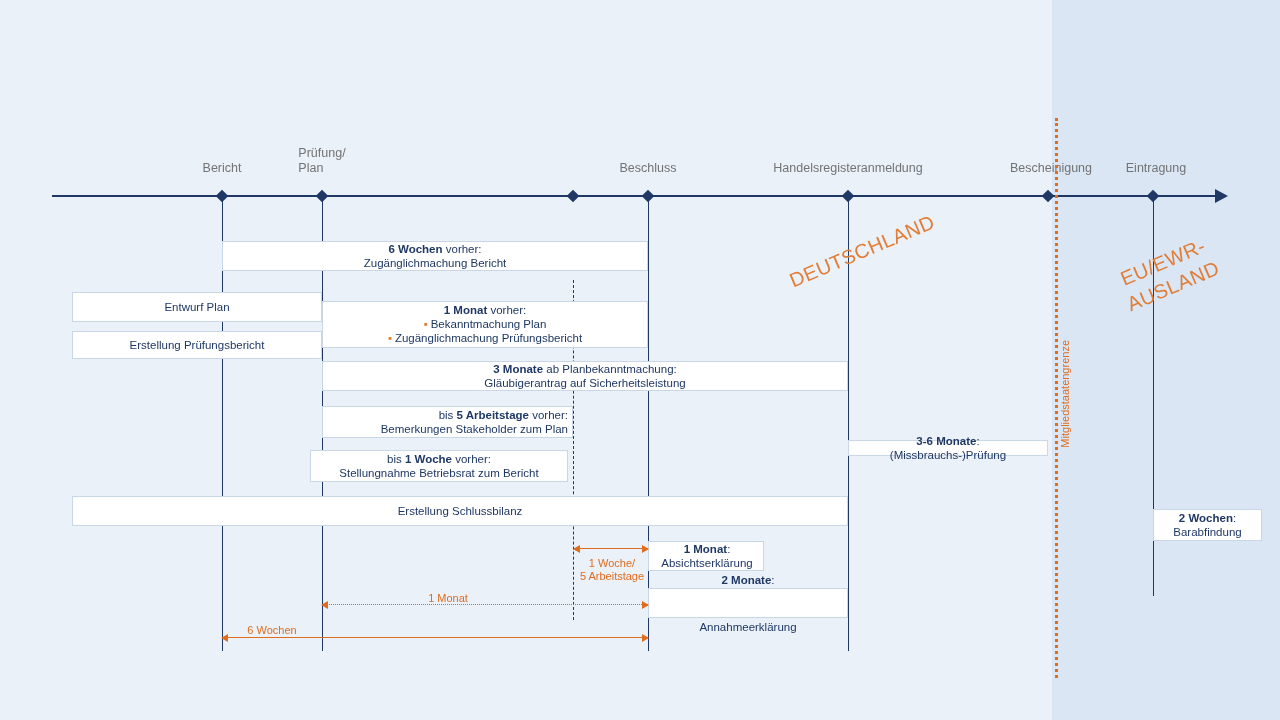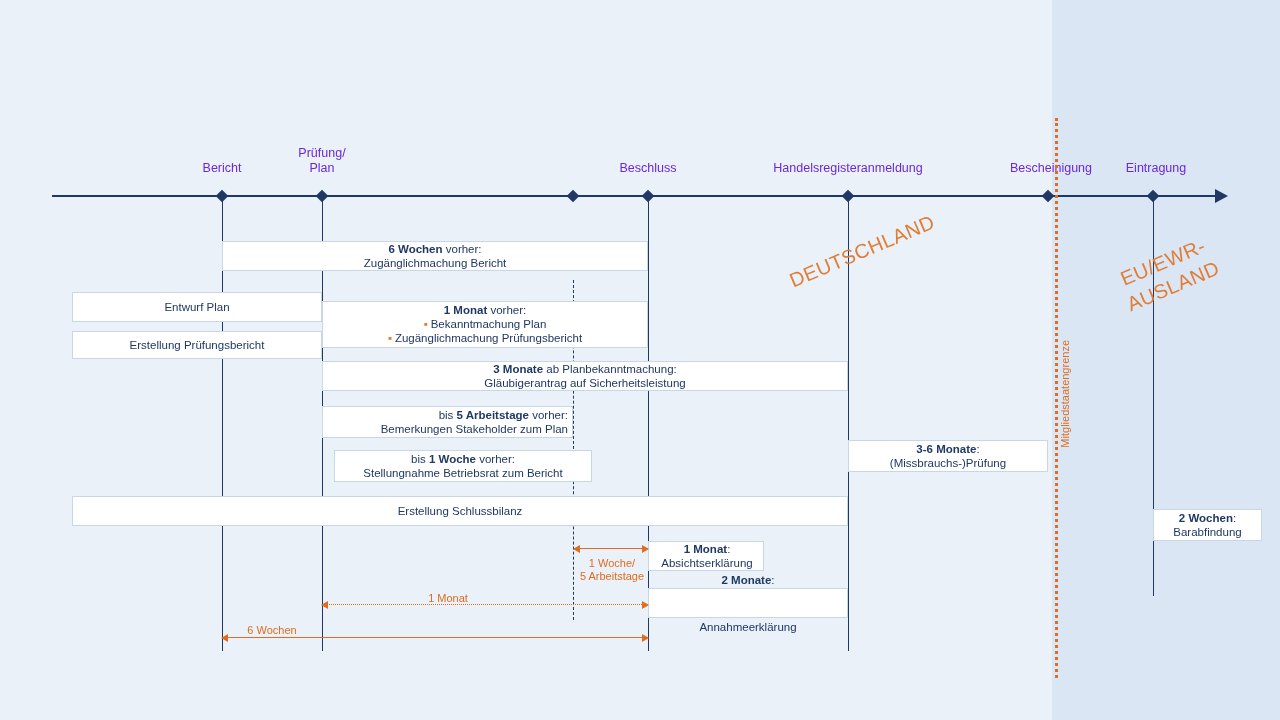--- a/index.html
+++ b/index.html
@@ -54,22 +54,21 @@
     width: 0;
     height: 0;
     border-top: 7px solid transparent;
     border-bottom: 7px solid transparent;
     border-left: 13px solid #1f3864;
   }
   
   .ms-label {
     position: absolute;
     font-size: 12.5px;
-    color: #6d28d9;
-    text-align: center;
+    color: #737373;
     line-height: 15px;
     white-space: pre-line;
     transform: translateX(-50%);
   }
   .diamond {
     position: absolute;
     width: 9px;
     height: 9px;
     background: #1f3864;
     transform: translate(-50%, -50%) rotate(45deg);
@@ -223,26 +222,26 @@
   <div class="bar" style="left:322px; top:361px; width:526px; height:30px;">
     <div class="b-line"><span class="bold">3 Monate</span><span> ab Planbekanntmachung:</span></div>
     <div class="b-line">Gläubigerantrag auf Sicherheitsleistung</div>
   </div>
 
   <div class="bar" style="left:322px; top:406px; width:251px; height:32px;align-items:flex-end;">
     <div class="b-line"><span>bis </span><span class="bold">5 Arbeitstage</span><span> vorher:</span></div>
     <div class="b-line">Bemerkungen  Stakeholder zum Plan</div>
   </div>
 
-  <div class="bar" style="left:334px; top:450px; width:258px; height:32px;">
+  <div class="bar" style="left:310px; top:450px; width:258px; height:32px;">
     <div class="b-line"><span>bis </span><span class="bold">1 Woche</span><span> vorher:</span></div>
     <div class="b-line">Stellungnahme Betriebsrat zum Bericht</div>
   </div>
 
-  <div class="bar" style="left:848px; top:440px; width:200px; height:32px;">
+  <div class="bar" style="left:848px; top:440px; width:200px; height:16px;">
     <div class="b-line"><span class="bold">3-6 Monate</span><span>:</span></div>
     <div class="b-line">(Missbrauchs-)Prüfung</div>
   </div>
 
   <div class="bar" style="left:72px; top:496px; width:776px; height:30px;">
     <div class="b-line">Erstellung Schlussbilanz</div>
   </div>
 
   <div class="bar" style="left:1153px; top:509px; width:109px; height:32px;">
     <div class="b-line"><span class="bold">2 Wochen</span><span>:</span></div>

